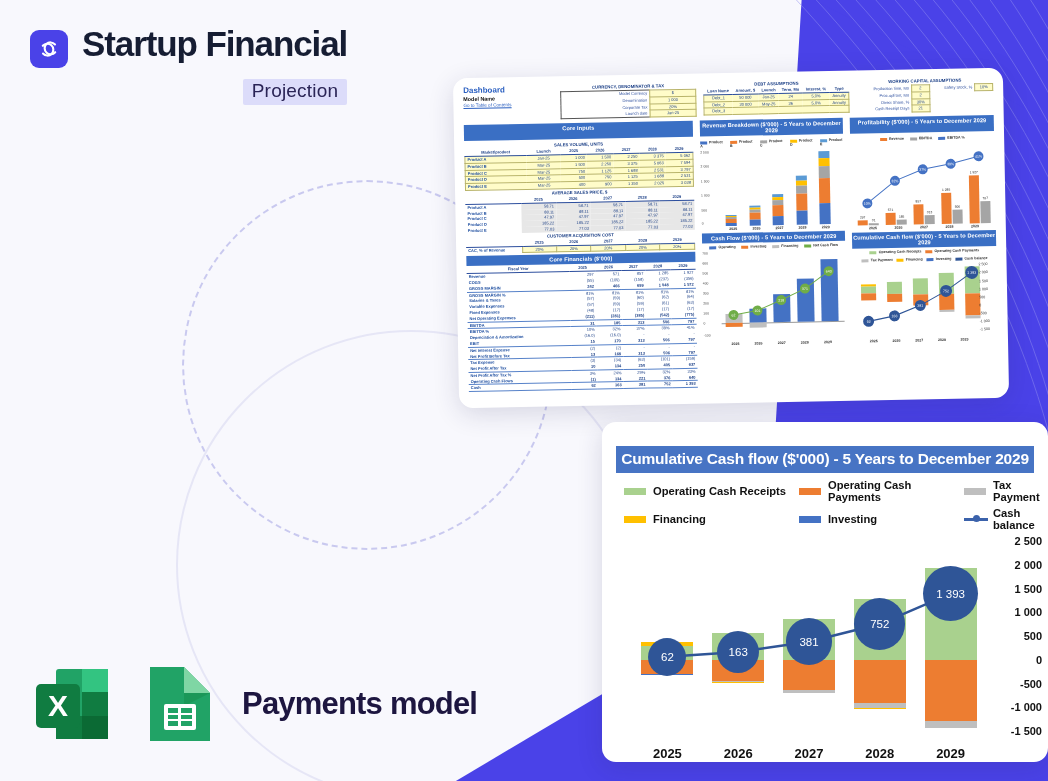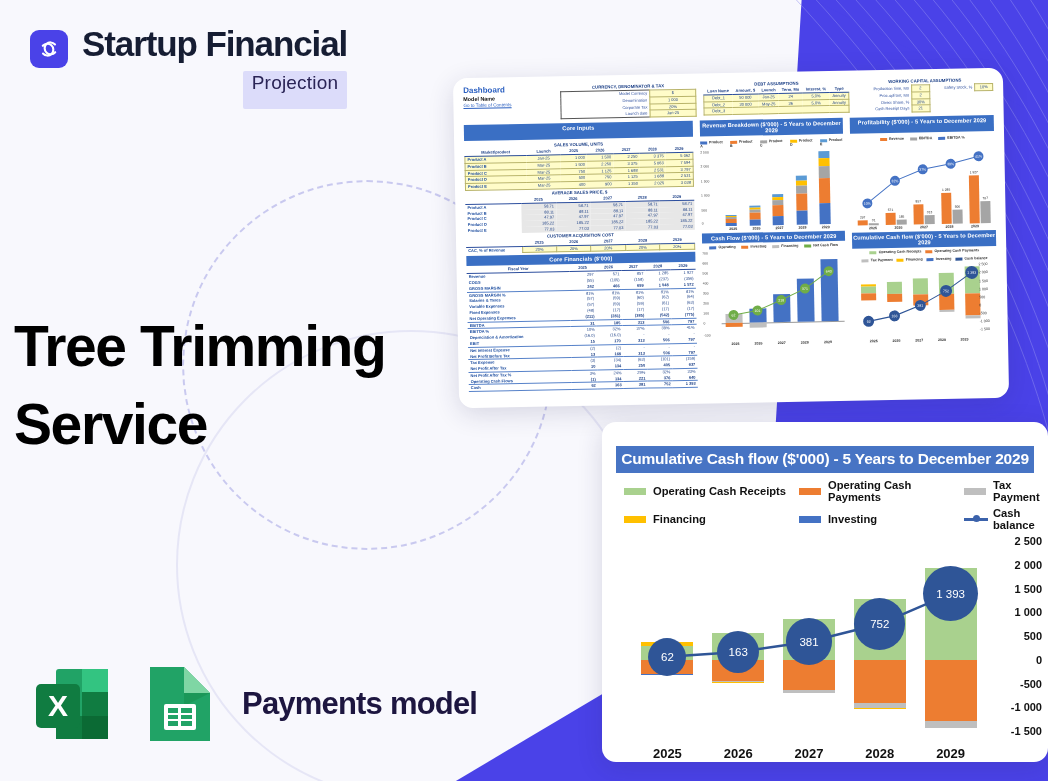--- a/index.html
+++ b/index.html
@@ -57,24 +57,24 @@
     width: 38px; height: 38px; border-radius: 9px;
     background: #4a42e8; margin-right: 14px; margin-top: 4px;
     display: flex; align-items: center; justify-content: center; flex: none;
   }
   .brand-text { display: flex; flex-direction: column; align-items: flex-end; }
   .brand-title {
     font-size: 35px; font-weight: 700; color: #161d33;
     letter-spacing: -1.1px; line-height: 1.05; white-space: nowrap;
   }
   .brand-sub {
-    margin-top: 8px;
+    margin-top: 16px;
     background: #dcdcfa; color: #2a2456;
     font-size: 19px; font-weight: 400; letter-spacing: .2px;
-    padding: 1px 9px 15px 9px; border-radius: 2px;
+    padding: 1px 9px 3px 9px; border-radius: 2px;
   }
 
   .headline {
     position: absolute; left: 14px; top: 308px;
     font-size: 57px; font-weight: 700; line-height: 1.36;
     color: #000; letter-spacing: -1.4px; width: 470px;
   }
 
   .footer-row { position: absolute; left: 30px; top: 662px; display: flex; align-items: center; }
   .excel-icon { width: 84px; height: 84px; position: relative; flex: none; }
@@ -208,21 +208,20 @@
         <path d="M19 8.5c-2.2-2.6-6.2-2.8-8.6-.4-2.4 2.4-2.3 6.3.2 8.6 2.5 2.3 6.4 2.1 8.6-.5" fill="none" stroke="#fff" stroke-width="2.1" stroke-linecap="round"></path>
         <path d="M7 17.5c2.2 2.6 6.2 2.8 8.6.4 2.4-2.4 2.3-6.3-.2-8.6-2.5-2.3-6.4-2.1-8.6.5" fill="none" stroke="#fff" stroke-width="2.1" stroke-linecap="round"></path>
       </svg>
     </div>
     <div class="brand-text">
       <div class="brand-title">Startup Financial</div>
       <div class="brand-sub">Projection</div>
     </div>
   </div>
 
-  <div class="headline">Tree Trimming Service</div>
 
   <div class="footer-row">
     <div class="excel-icon">
       <svg width="84" height="84" viewBox="0 0 84 84">
         <rect x="26" y="7" width="52" height="70" rx="3" fill="#21a366"></rect>
         <rect x="52" y="7" width="26" height="23" fill="#33c481"></rect>
         <rect x="52" y="30" width="26" height="24" fill="#107c41"></rect>
         <rect x="52" y="54" width="26" height="23" fill="#0b6a34"></rect>
         <rect x="26" y="30" width="26" height="24" fill="#21a366"></rect>
         <rect x="26" y="54" width="26" height="23" fill="#107c41"></rect>

